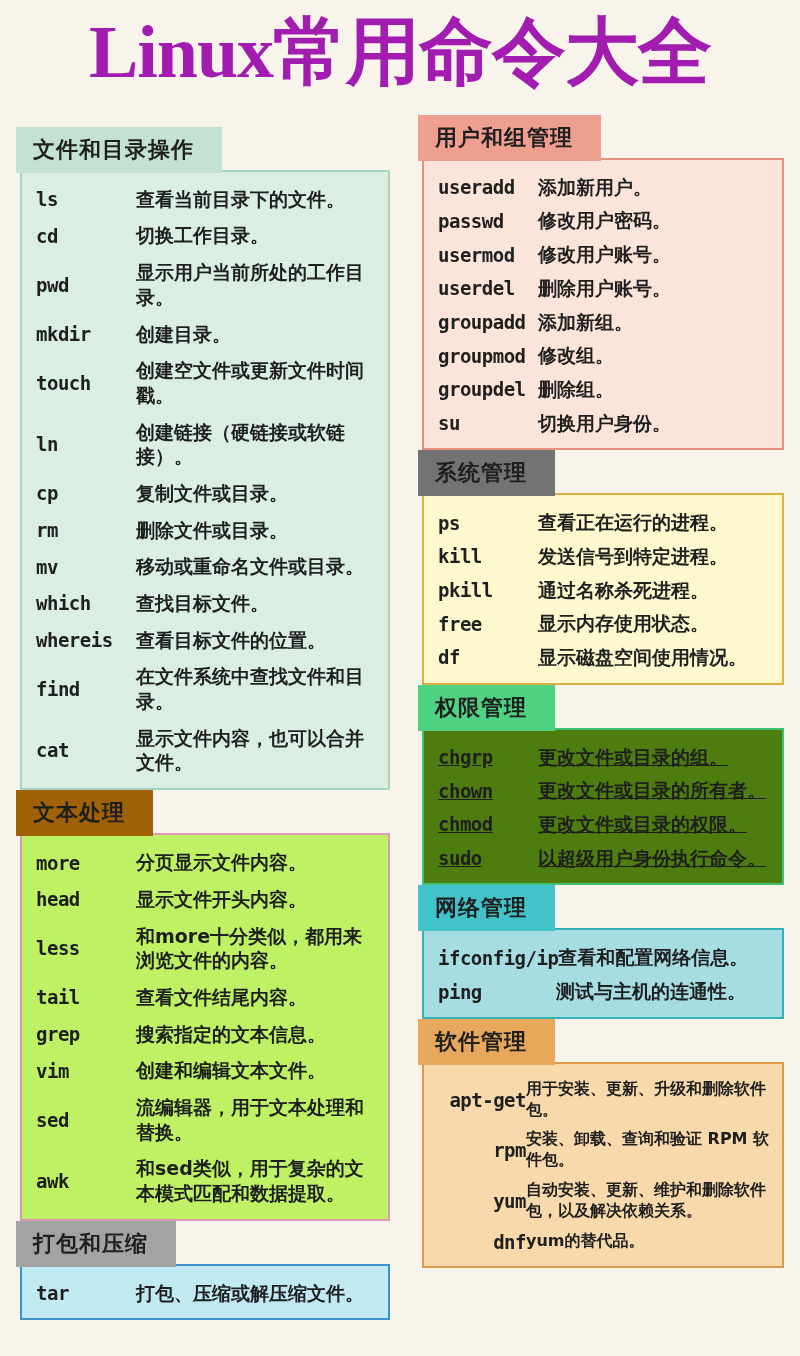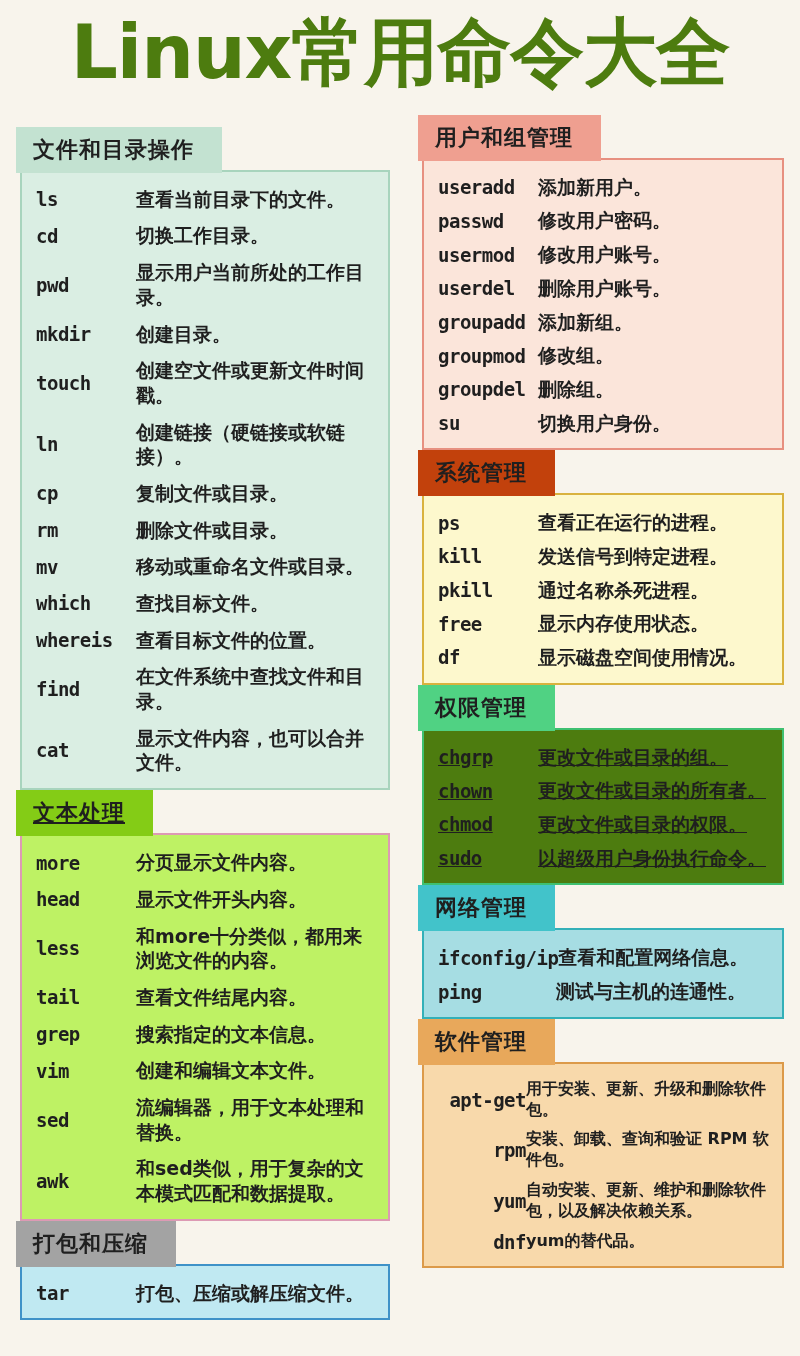--- a/index.html
+++ b/index.html
@@ -68,21 +68,21 @@
     line-height: 1.3;
   }
   .card-network .cmd { flex-basis: 118px; }
   .card-software .cmd { flex-basis: 88px; text-align: right; }
   .card-software .desc { font-size: 16px; }
 </style>
 </head>
 <body style="background: rgb(248, 244, 236); color: rgb(31, 31, 31);">
 
 <div class="page">
-  <h1 class="title" style="color: #4d7c0f;">Linux常用命令大全</h1>
+  <h1 class="title" style="color: #a21caf; font-family: Liberation Serif, serif;">Linux常用命令大全</h1>
   <div class="columns">
     <div class="col col-left" id="col-left">
         <section class="card card-file-dir"><div class="tab" style="background: rgb(195, 226, 209);"><span class="tab-text">文件和目录操作</span></div><div class="body" style="background: rgb(218, 238, 227); border-color: rgb(168, 212, 189);">
             <div class="row">
               <span class="cmd">ls</span>
               <span class="desc">查看当前目录下的文件。</span>
             </div>
             <div class="row">
               <span class="cmd">cd</span>
               <span class="desc">切换工作目录。</span>
@@ -125,21 +125,21 @@
             </div>
             <div class="row">
               <span class="cmd">find</span>
               <span class="desc">在文件系统中查找文件和目录。</span>
             </div>
             <div class="row">
               <span class="cmd">cat</span>
               <span class="desc">显示文件内容，也可以合并文件。</span>
             </div>
           </div></section>
-        <section class="card card-text-proc"><div class="tab" style="background: #84cc16; text-decoration: underline;"><span class="tab-text">文本处理</span></div><div class="body" style="background: #bef264; border-color: rgb(221, 154, 180);">
+        <section class="card card-text-proc"><div class="tab" style="background: #a16207;"><span class="tab-text">文本处理</span></div><div class="body" style="background: #bef264; border-color: rgb(221, 154, 180);">
             <div class="row">
               <span class="cmd">more</span>
               <span class="desc">分页显示文件内容。</span>
             </div>
             <div class="row">
               <span class="cmd">head</span>
               <span class="desc">显示文件开头内容。</span>
             </div>
             <div class="row">
               <span class="cmd">less</span>
@@ -201,21 +201,21 @@
             </div>
             <div class="row">
               <span class="cmd">groupdel</span>
               <span class="desc">删除组。</span>
             </div>
             <div class="row">
               <span class="cmd">su</span>
               <span class="desc">切换用户身份。</span>
             </div>
           </div></section>
-        <section class="card card-system"><div class="tab" style="background: #c2410c;"><span class="tab-text">系统管理</span></div><div class="body" style="background: rgb(253, 248, 205); border-color: rgb(217, 178, 63);">
+        <section class="card card-system"><div class="tab" style="background: #737373;"><span class="tab-text">系统管理</span></div><div class="body" style="background: rgb(253, 248, 205); border-color: rgb(217, 178, 63);">
             <div class="row">
               <span class="cmd">ps</span>
               <span class="desc">查看正在运行的进程。</span>
             </div>
             <div class="row">
               <span class="cmd">kill</span>
               <span class="desc">发送信号到特定进程。</span>
             </div>
             <div class="row">
               <span class="cmd">pkill</span>

